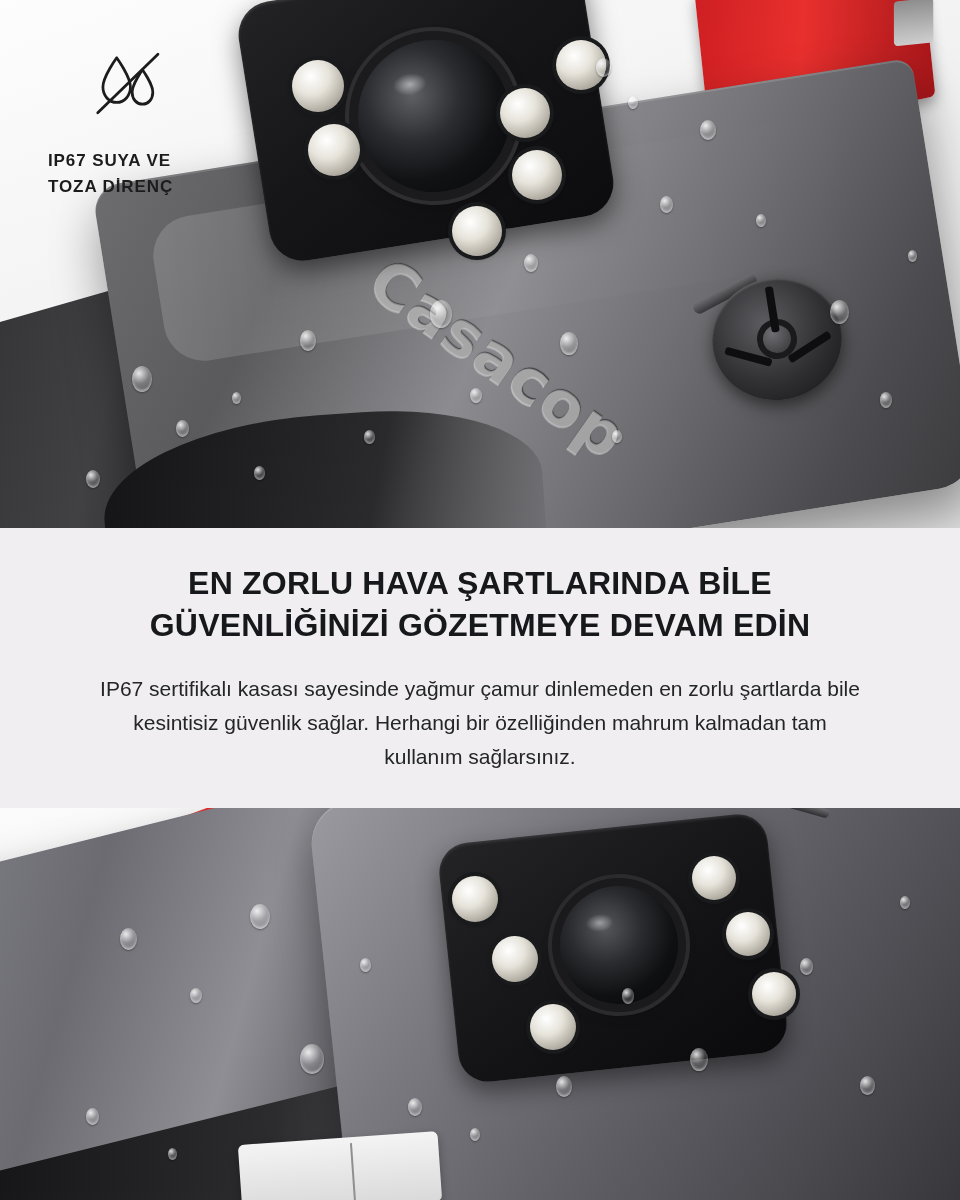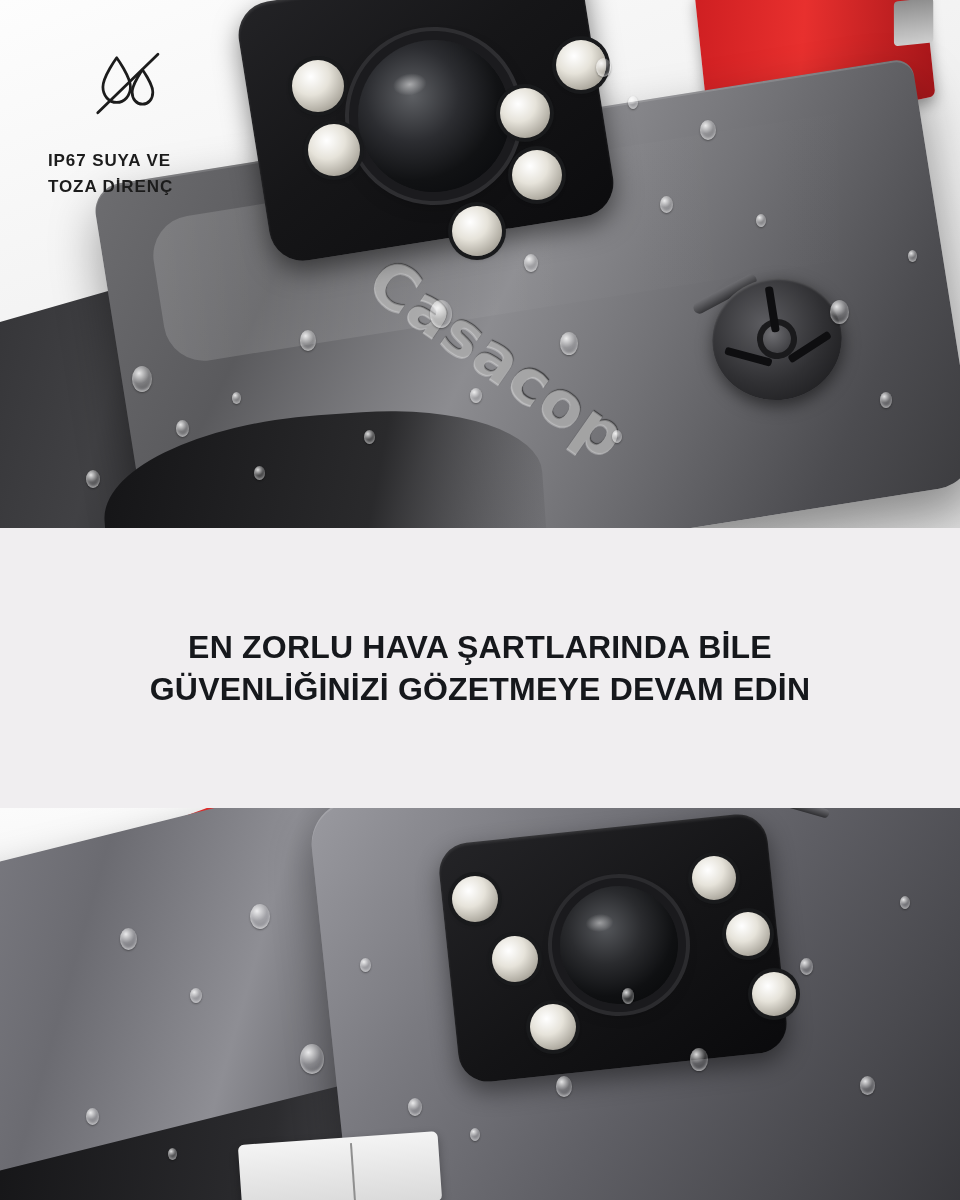--- a/index.html
+++ b/index.html
@@ -469,20 +469,21 @@
         <line x1="16" y1="80" x2="86" y2="12" stroke="#1c1c1c" stroke-width="3.2" stroke-linecap="round"></line>
       </svg>
       <div class="badge-text">IP67 SUYA VE
 TOZA DİRENÇ</div>
     </div>
   </div>
 
   <div class="text-band">
     <div class="headline">EN ZORLU HAVA ŞARTLARINDA BİLE
 GÜVENLİĞİNİZİ GÖZETMEYE DEVAM EDİN</div>
+    <div class="subcopy">IP67 sertifikalı kasası sayesinde yağmur çamur dinlemeden en zorlu şartlarda bile kesintisiz güvenlik sağlar. Herhangi bir özelliğinden mahrum kalmadan tam kullanım sağlarsınız.</div>
   </div>
 
   <div class="photo-bottom">
     <div class="backdrop-b"></div>
     <div class="strap-bottom"></div>
 
     <div class="cam-bot-left">
       <div class="brand-emboss brand-bot-2">COP</div>
     </div>
 

